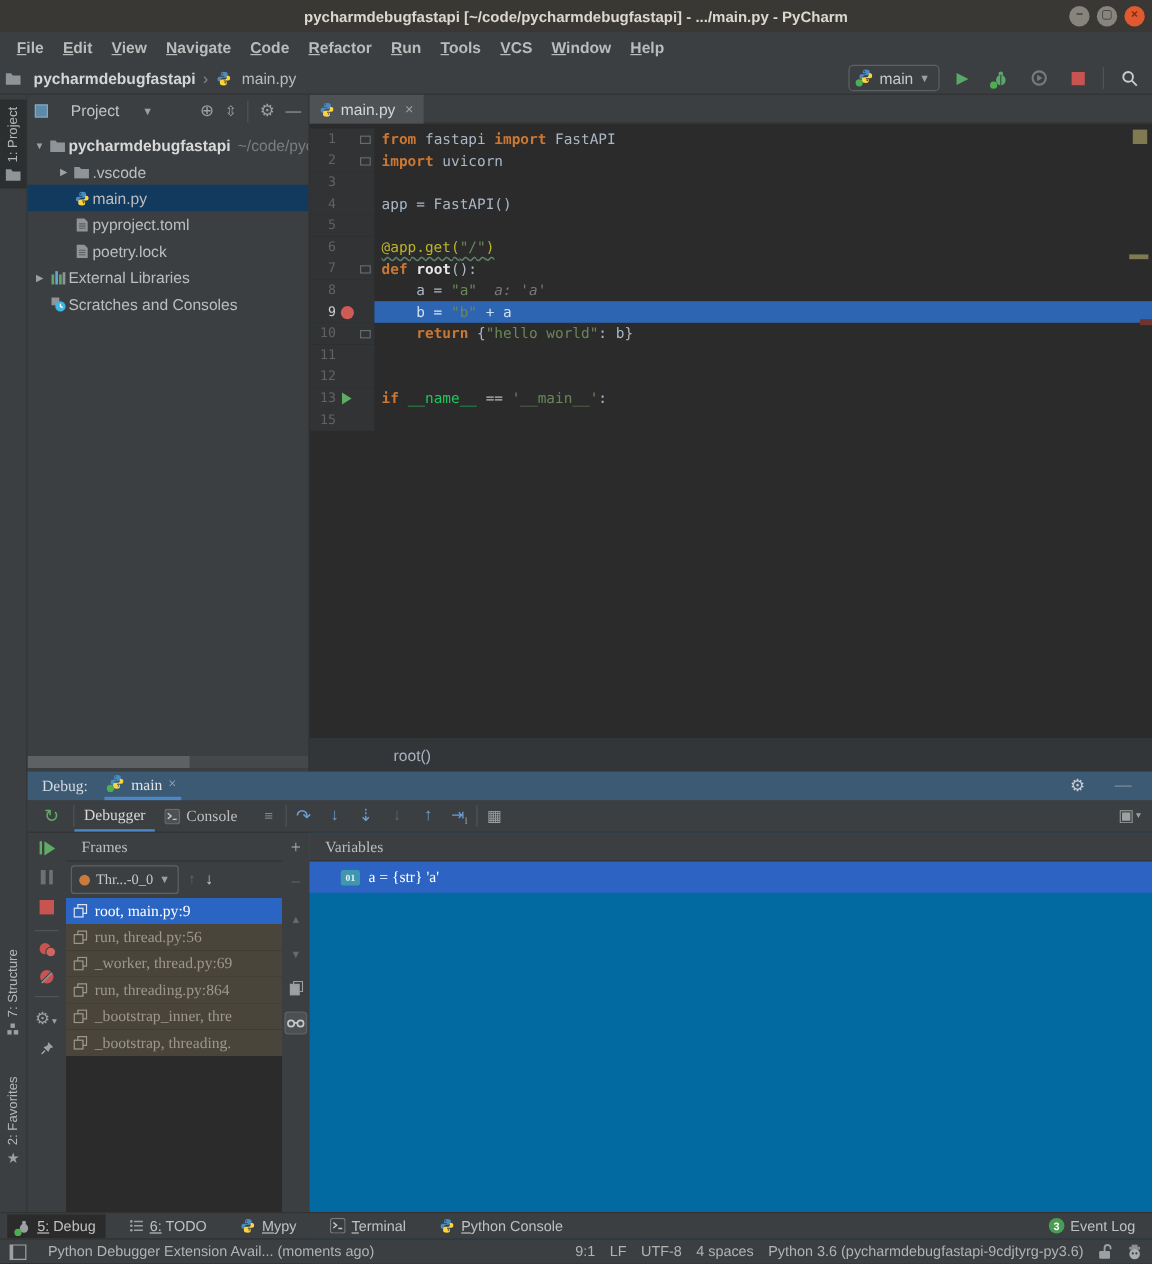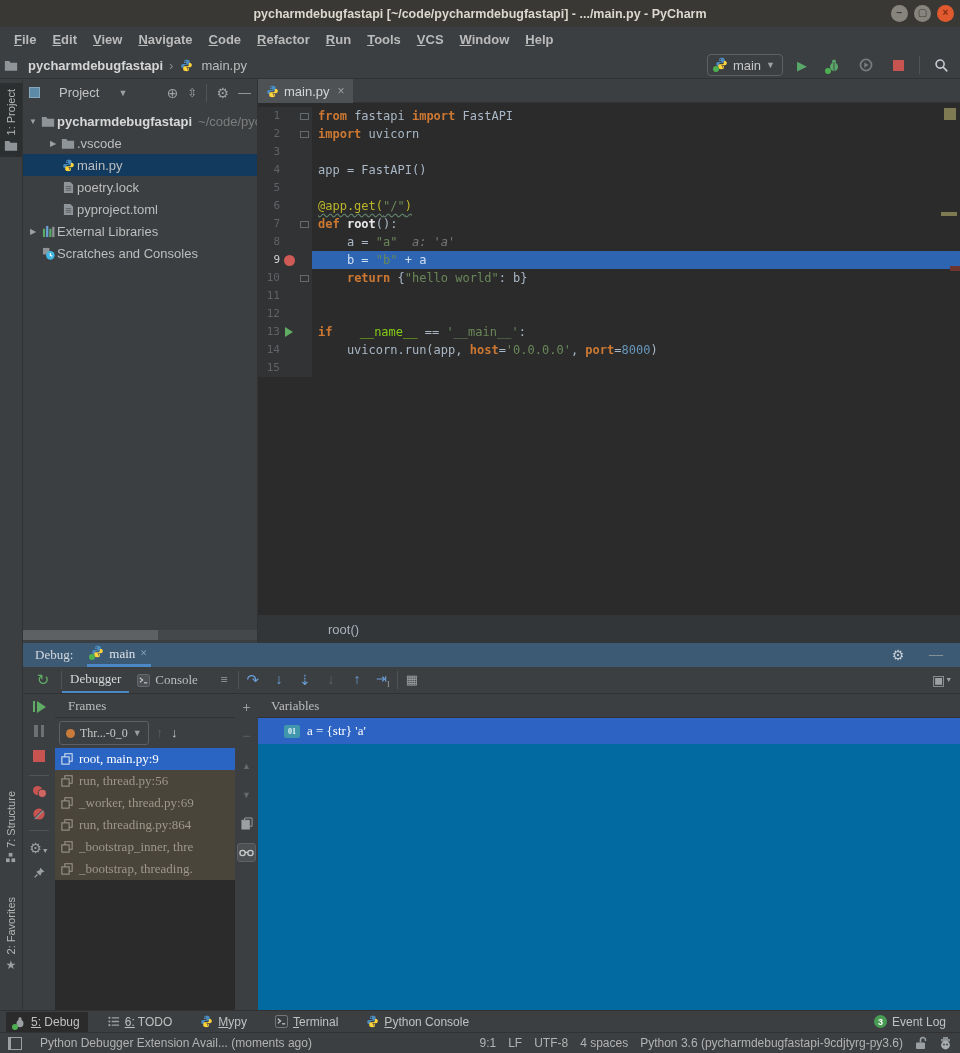--- a/index.html
+++ b/index.html
@@ -65,21 +65,21 @@
   .mark{width:18px;flex:none;display:flex;justify-content:center;align-items:center;}
   .fold{width:12px;flex:none;display:flex;justify-content:center;align-items:center;}
   .fold-sq{width:7px;height:5px;border:1px solid #646a6d;}
   .codetext{flex:1;padding-left:6px;color:#a9b7c6;white-space:pre;}
   .code-line.hl .codetext{background:#2d65b2;color:#cfe0f0;}
   .code-line.hl .ln{color:#d0d0d0;}
   .bp{width:11px;height:11px;border-radius:50%;background:#cf5b56;}
   .runmark{width:0;height:0;border-left:8px solid #5fad65;border-top:5px solid transparent;border-bottom:5px solid transparent;}
   .tok{white-space:pre;}
   .kw{color:#cc7832;font-weight:bold;} .str{color:#6a8759;} .num{color:#6897bb;} .dec{color:#bbb529;}
-  .dunder{color:#84cc16;margin-left:20px;} .fn{color:#e8e8e8;font-weight:bold;}
+  .dunder{color:#22c55e;} .fn{color:#e8e8e8;font-weight:bold;}
   .hint{color:#787878;font-style:italic;}
   .u{text-decoration:underline;text-decoration-style:wavy;text-decoration-color:#5f826b;text-underline-offset:3px;}
   .stripe-mark{position:absolute;}
   .ebreadcrumb{position:absolute;left:0;right:0;bottom:0;height:28px;background:#333639;
                display:flex;align-items:center;color:#a9b2bc;font-size:13px;}
   
   .debug{position:absolute;top:643px;left:23px;width:937px;height:411px;background:#3c3f41;font-family:Liberation Serif, serif;}
   .dheader{position:absolute;top:0;left:0;width:100%;height:24px;background:#3d5a75;
            display:flex;align-items:center;box-sizing:border-box;padding-left:12px;}
   .dheader .dtitle{color:#d4dae0;}
@@ -293,32 +293,32 @@
         </div>
         <div class="tree-row">
           <span style="width: 24px; flex: 0 0 auto;"></span>
           <span class="tree-arrow"></span>
           <span class="tree-ico">
             <svg width="11" height="13" viewBox="0 0 12 14">
               <path d="M1 1h7l3 3v9H1z" fill="#8e9498"></path>
               <path d="M3 6h6M3 8h6M3 10h6" stroke="#5a5e61" stroke-width="1"></path>
             </svg>
           </span>
-          <span class="tree-label">poetry.lock</span>
+          <span class="tree-label">pyproject.toml</span>
         </div>
         <div class="tree-row">
           <span style="width: 24px; flex: 0 0 auto;"></span>
           <span class="tree-arrow"></span>
           <span class="tree-ico">
             <svg width="11" height="13" viewBox="0 0 12 14">
               <path d="M1 1h7l3 3v9H1z" fill="#8e9498"></path>
               <path d="M3 6h6M3 8h6M3 10h6" stroke="#5a5e61" stroke-width="1"></path>
             </svg>
           </span>
-          <span class="tree-label">pyproject.toml</span>
+          <span class="tree-label">poetry.lock</span>
         </div>
         <div class="tree-row">
           <span style="width: 4px; flex: 0 0 auto;"></span>
           <span class="tree-arrow">▶</span>
           <span class="tree-ico">
             <svg width="13" height="13" viewBox="0 0 14 14">
               <rect x="1" y="4" width="2.4" height="9" fill="#59a869"></rect>
               <rect x="4.4" y="1" width="2.4" height="12" fill="#6a9fd8"></rect>
               <rect x="7.8" y="4" width="2.4" height="9" fill="#59a869"></rect>
               <rect x="11" y="2" width="2.4" height="11" fill="#8e9498"></rect>
@@ -466,28 +466,20 @@
         </div>
         <div class="code-line">
           <span class="gutter">
             <span class="ln">13</span>
             <span class="mark">
               <span class="runmark"></span>
             </span>
             <span class="fold"></span>
           </span>
           <span class="codetext"><span class="tok kw">if </span><span class="tok dunder">__name__</span><span class="tok"> == </span><span class="tok str">'__main__'</span><span class="tok">:</span></span>
-        </div>
-        <div class="code-line">
-          <span class="gutter">
-            <span class="ln">14</span>
-            <span class="mark"></span>
-            <span class="fold"></span>
-          </span>
-          <span class="codetext"><span class="tok">    uvicorn.run(app, </span><span class="tok kw">host</span><span class="tok">=</span><span class="tok str">'0.0.0.0'</span><span class="tok">, </span><span class="tok kw">port</span><span class="tok">=</span><span class="tok num">8000</span><span class="tok">)</span></span>
         </div>
         <div class="code-line">
           <span class="gutter">
             <span class="ln">15</span>
             <span class="mark"></span>
             <span class="fold"></span>
           </span>
           <span class="codetext"></span>
         </div>
       </div>

